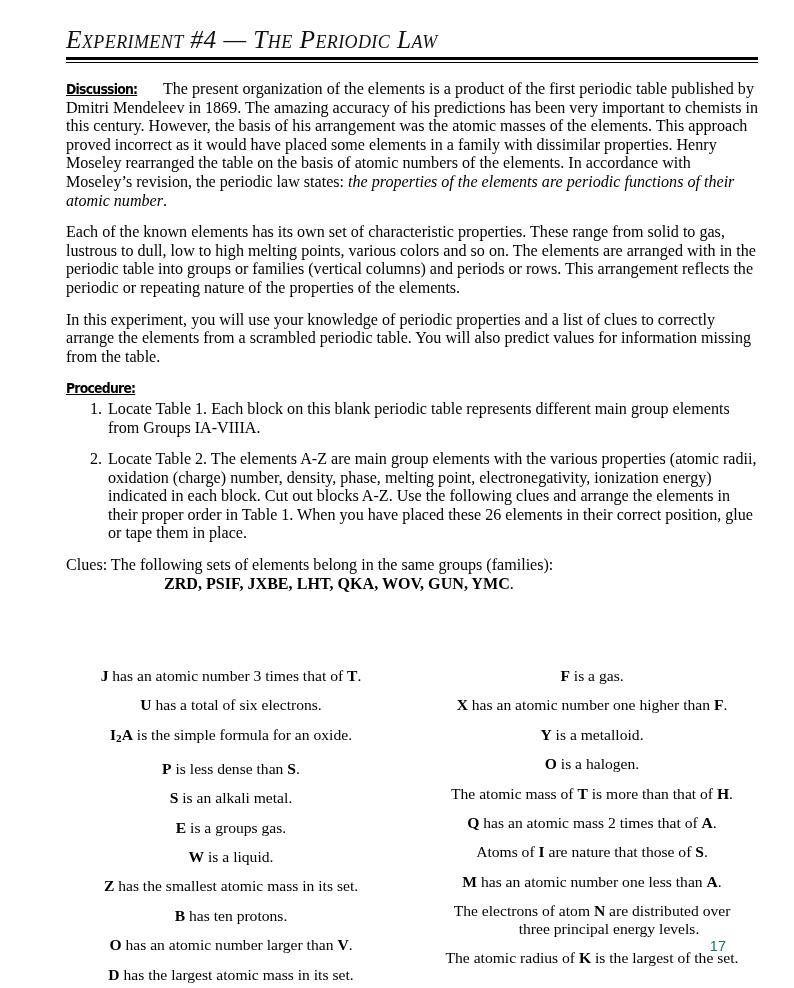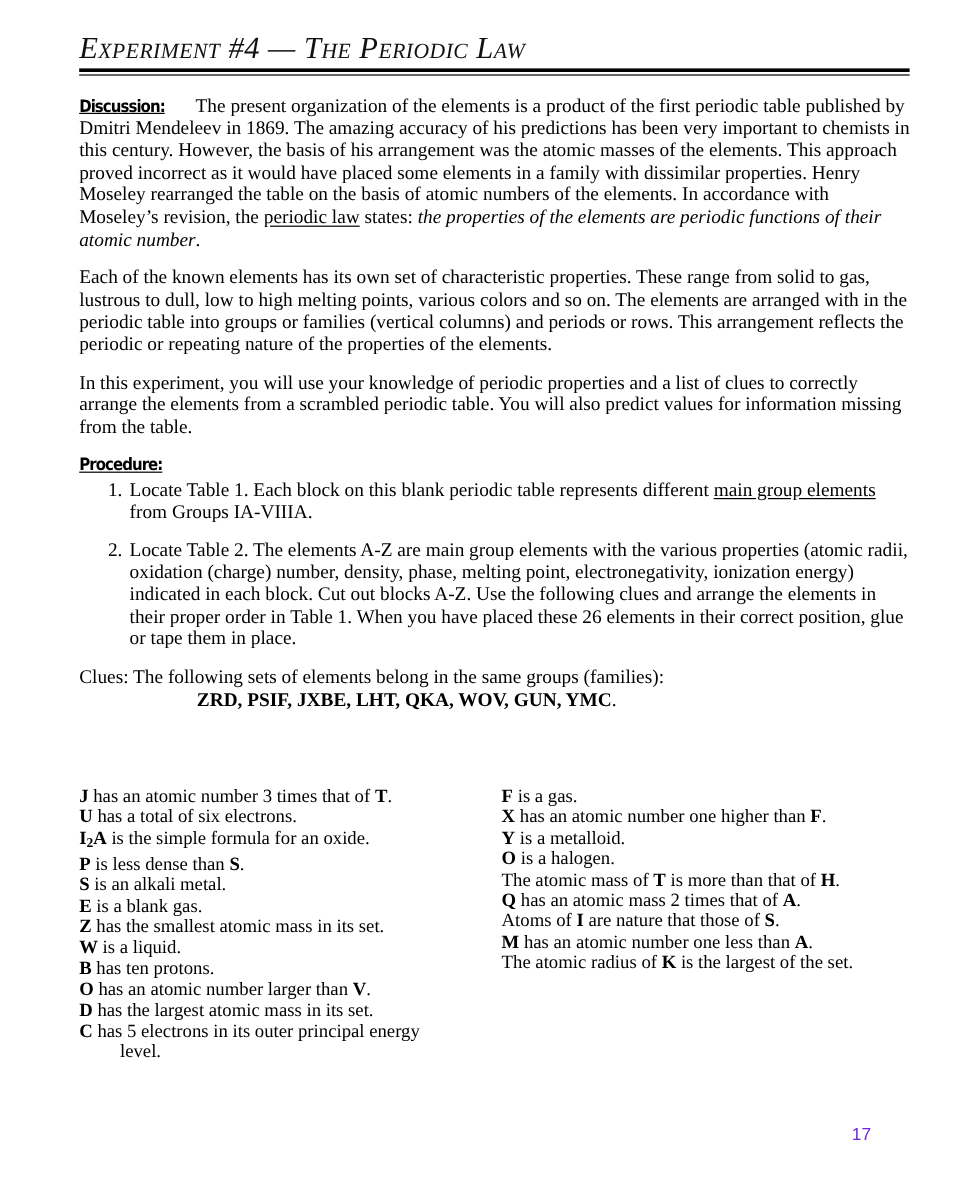--- a/index.html
+++ b/index.html
@@ -77,21 +77,21 @@
     font-weight: bold;
     font-size: 14.2px;
     letter-spacing: -0.9px;
     text-decoration: underline;
     text-underline-offset: 1px;
     transform: scaleX(0.88);
     transform-origin: left center;
     display: inline-block;
     vertical-align: baseline;
   }
-  .u { text-decoration: underline; text-underline-offset: 1.5px; }
+  .u { text-underline-offset: 1.5px; }
   .it { font-style: italic; }
   .b  { font-weight: bold; }
 
   .gap-after-disc { display: inline-block; width: 16px; }
 
   
   .proc-head { margin: 0 0 2px 0; }
 
   ol.proc {
     margin: 0;
@@ -130,43 +130,44 @@
     line-height: 17.4px;
   }
   .clue-col {
     position: absolute;
     top: 0;
   }
   .clue-col.left  { left: 0px;   width: 330px; }
   .clue-col.right { left: 352px; width: 348px; }
 
   .clue {
-    margin: 0;
+    margin: 12px;
     padding-left: 0;
+    text-align: center;
   }
   .clue .cont {
     display: block;
     padding-left: 34px;
   }
 
   sub {
     font-size: 0.72em;
     vertical-align: -0.22em;
   }
 
   
   .page-number {
     position: absolute;
     left: 0;
     top: 938px;
     width: 726px;
     text-align: right;
     font-family: "Liberation Sans", "DejaVu Sans", sans-serif;
     font-size: 14.5px;
-    color: #6d28d9;
+    color: #0f766e;
   }
 </style>
 </head>
 <body>
 
 <div class="page">
 
   <div class="head-wrap">
     <div class="head-title">Experiment #4 — The Periodic Law</div>
     <div class="rule-thick"></div>
@@ -198,36 +199,37 @@
 
   </div>
 
   <div class="clue-cols">
     <div class="clue-col left">
         <p class="clue"><span class="b">J</span><span> has an atomic number 3 times that of </span><span class="b">T</span><span>.</span></p>
         <p class="clue"><span class="b">U</span><span> has a total of six electrons.</span></p>
         <p class="clue"><span class="b">I</span><sub class="b">2</sub><span class="b">A</span><span> is the simple formula for an oxide.</span></p>
         <p class="clue"><span class="b">P</span><span> is less dense than </span><span class="b">S</span><span>.</span></p>
         <p class="clue"><span class="b">S</span><span> is an alkali metal.</span></p>
-        <p class="clue"><span class="b">E</span><span> is a blank gas.</span></p>
+        <p class="clue"><span class="b">E</span><span> is a groups gas.</span></p>
+        <p class="clue"><span class="b">W</span><span> is a liquid.</span></p>
         <p class="clue"><span class="b">Z</span><span> has the smallest atomic mass in its set.</span></p>
-        <p class="clue"><span class="b">W</span><span> is a liquid.</span></p>
         <p class="clue"><span class="b">B</span><span> has ten protons.</span></p>
         <p class="clue"><span class="b">O</span><span> has an atomic number larger than </span><span class="b">V</span><span>.</span></p>
         <p class="clue"><span class="b">D</span><span> has the largest atomic mass in its set.</span></p>
         <p class="clue"><span class="b">C</span><span> has 5 electrons in its outer principal energy</span><span class="cont">level.</span></p>
       </div>
     <div class="clue-col right">
         <p class="clue"><span class="b">F</span><span> is a gas.</span></p>
         <p class="clue"><span class="b">X</span><span> has an atomic number one higher than </span><span class="b">F</span><span>.</span></p>
         <p class="clue"><span class="b">Y</span><span> is a metalloid.</span></p>
         <p class="clue"><span class="b">O</span><span> is a halogen.</span></p>
         <p class="clue"><span>The atomic mass of </span><span class="b">T</span><span> is more than that of </span><span class="b">H</span><span>.</span></p>
         <p class="clue"><span class="b">Q</span><span> has an atomic mass 2 times that of </span><span class="b">A</span><span>.</span></p>
         <p class="clue"><span>Atoms of </span><span class="b">I</span><span> are nature that those of </span><span class="b">S</span><span>.</span></p>
         <p class="clue"><span class="b">M</span><span> has an atomic number one less than </span><span class="b">A</span><span>.</span></p>
+        <p class="clue"><span>The electrons of atom </span><span class="b">N</span><span> are distributed over</span><span class="cont">three principal energy levels.</span></p>
         <p class="clue"><span>The atomic radius of </span><span class="b">K</span><span> is the largest of the set.</span></p>
       </div>
   </div>
 
   <div class="page-number">17</div>
 
 </div>
 
 </body></html>

